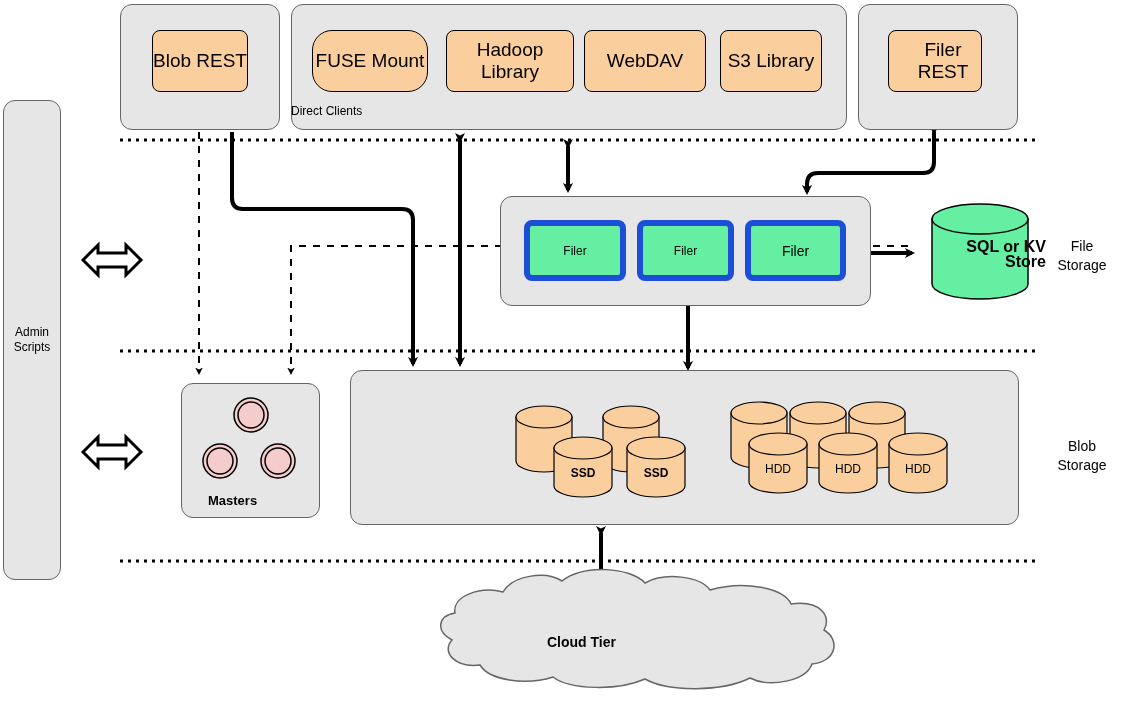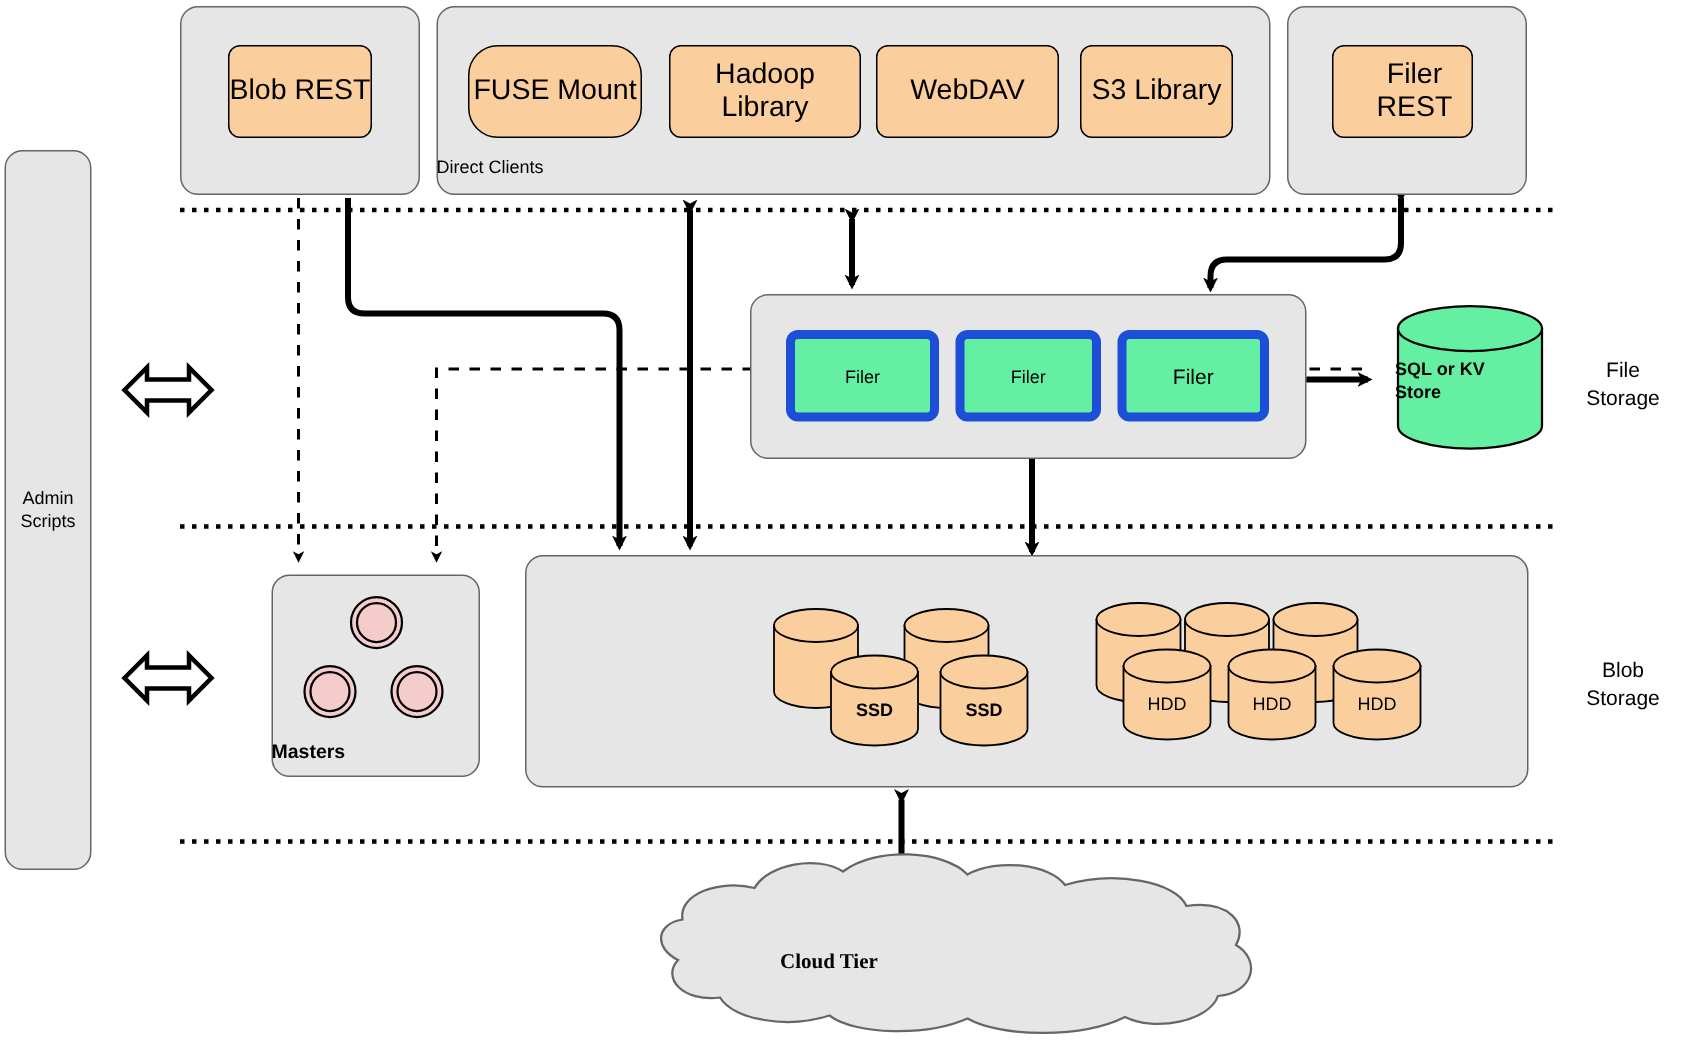--- a/index.html
+++ b/index.html
@@ -4,21 +4,21 @@
 <style>
   html,body{margin:0;padding:0;background:#ffffff;}
   body{font-family:"Liberation Sans", sans-serif;}
   #stage{position:relative;width:1121px;height:701px;overflow:hidden;background:#ffffff;}
   svg.layer{position:absolute;left:0;top:0;width:1121px;height:701px;}
   .node{position:absolute;box-sizing:border-box;display:flex;align-items:center;justify-content:center;text-align:center;}
   .grp{background:#e6e6e6;border:1px solid #666666;border-radius:12px;}
   .orange{background:#fbce9d;border:1px solid #000000;border-radius:8px;font-size:19px;color:#000;}
   .green{background:#64efa2;border:6px solid #1d4ed8;border-radius:8px;font-size:13px;color:#000;}
   .lbl{position:absolute;font-size:13px;color:#000;text-align:left;line-height:16px;}
-  .lbl.bold{font-weight:bold;}
+  .lbl.bold{font-weight:bold;padding-left:27px;}
   .sidelbl{position:absolute;font-size:14px;color:#000;text-align:center;line-height:19px;}
 </style>
 </head>
 <body>
 
 <div id="stage">
 
   <svg class="layer" viewBox="0 0 1121 701">
     <defs>
       <marker id="ah" markerWidth="12" markerHeight="12" refX="7" refY="5" orient="auto" markerUnits="userSpaceOnUse">
@@ -91,21 +91,21 @@
   <div class="node grp" style="left:500px;top:196px;width:371px;height:110px;"></div>
   <div class="node green" style="left:524px;top:220px;width:102px;height:61px;font-size:12px;">Filer</div>
   <div class="node green" style="left:637px;top:220px;width:97px;height:61px;font-size:12px;">Filer</div>
   <div class="node green" style="left:745px;top:220px;width:101px;height:61px;font-size:14px;">Filer</div>
 
   <div style="position:absolute;left:930px;top:203px;width:100px;height:97px;">
     <svg width="100" height="97" viewBox="0 0 100 97">
       <path d="M2,16 L2,81 A48,15 0 0 0 98,81 L98,16 Z" fill="#64efa2" stroke="#000" stroke-width="1.5"></path>
       <ellipse cx="50" cy="16" rx="48" ry="15" fill="#64efa2" stroke="#000" stroke-width="1.5"></ellipse>
     </svg>
-    <div style="position:absolute;left:0;top:36px;width:100px;text-align:left;font-size:12px;font-weight:bold;line-height:15px;">
+    <div style="position:absolute;left:16px;top:36px;width:100px;text-align:right;font-size:16px;font-weight:bold;line-height:15px;">
       <div>SQL or KV</div>
       <div>Store</div>
     </div>
   </div>
 
   <div class="node grp" style="left:181px;top:383px;width:139px;height:135px;"></div>
   <svg width="139" height="135" viewBox="0 0 139 135" style="position:absolute;left:181px;top:383px;">
     <g fill="#f5cccc" stroke="#000" stroke-width="1.5">
       <circle cx="70" cy="32" r="17"></circle>
         <circle cx="70" cy="32" r="13"></circle>
@@ -152,21 +152,21 @@
           <ellipse cx="120" cy="44" rx="29" ry="11"></ellipse>
         <path d="M161,44 L161,82 A29,11 0 0 0 219,82 L219,44 Z"></path>
           <ellipse cx="190" cy="44" rx="29" ry="11"></ellipse>
       </g>
     </svg>
     <div style="position:absolute;left:21px;top:62px;width:58px;text-align:center;font-size:12px;">HDD</div>
     <div style="position:absolute;left:91px;top:62px;width:58px;text-align:center;font-size:12px;">HDD</div>
     <div style="position:absolute;left:161px;top:62px;width:58px;text-align:center;font-size:12px;">HDD</div>
   </div>
 
-  <div class="lbl bold" style="left:520px;top:634px;width:210px;font-size:14px;font-family:Liberation Serif, serif;">Cloud Tier</div>
+  <div class="lbl bold" style="left:520px;top:634px;width:210px;font-size:14px;">Cloud Tier</div>
 
   <div class="sidelbl" style="left:1048px;top:237px;width:68px;">
     <div>File</div>
     <div>Storage</div>
   </div>
   <div class="sidelbl" style="left:1048px;top:437px;width:68px;">
     <div>Blob</div>
     <div>Storage</div>
   </div>
 

